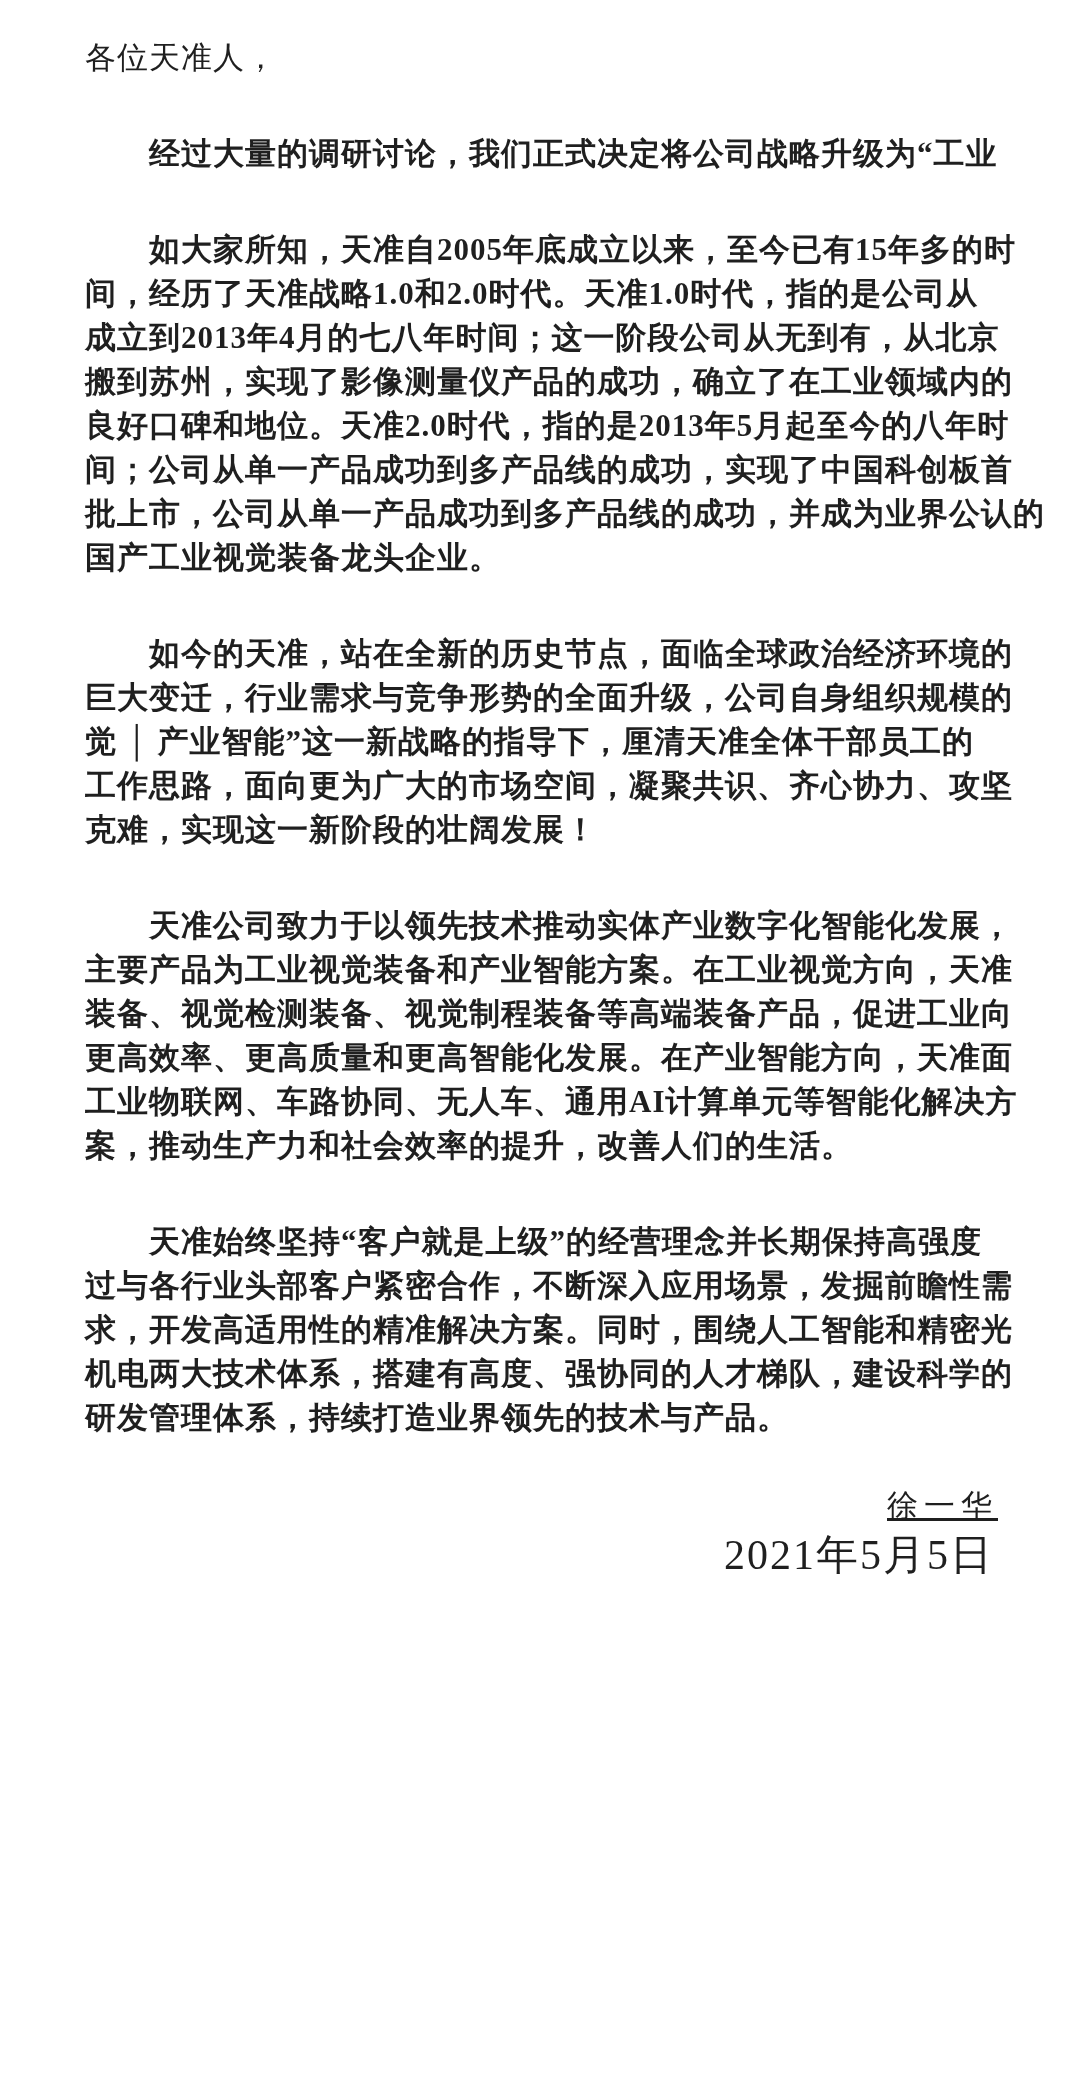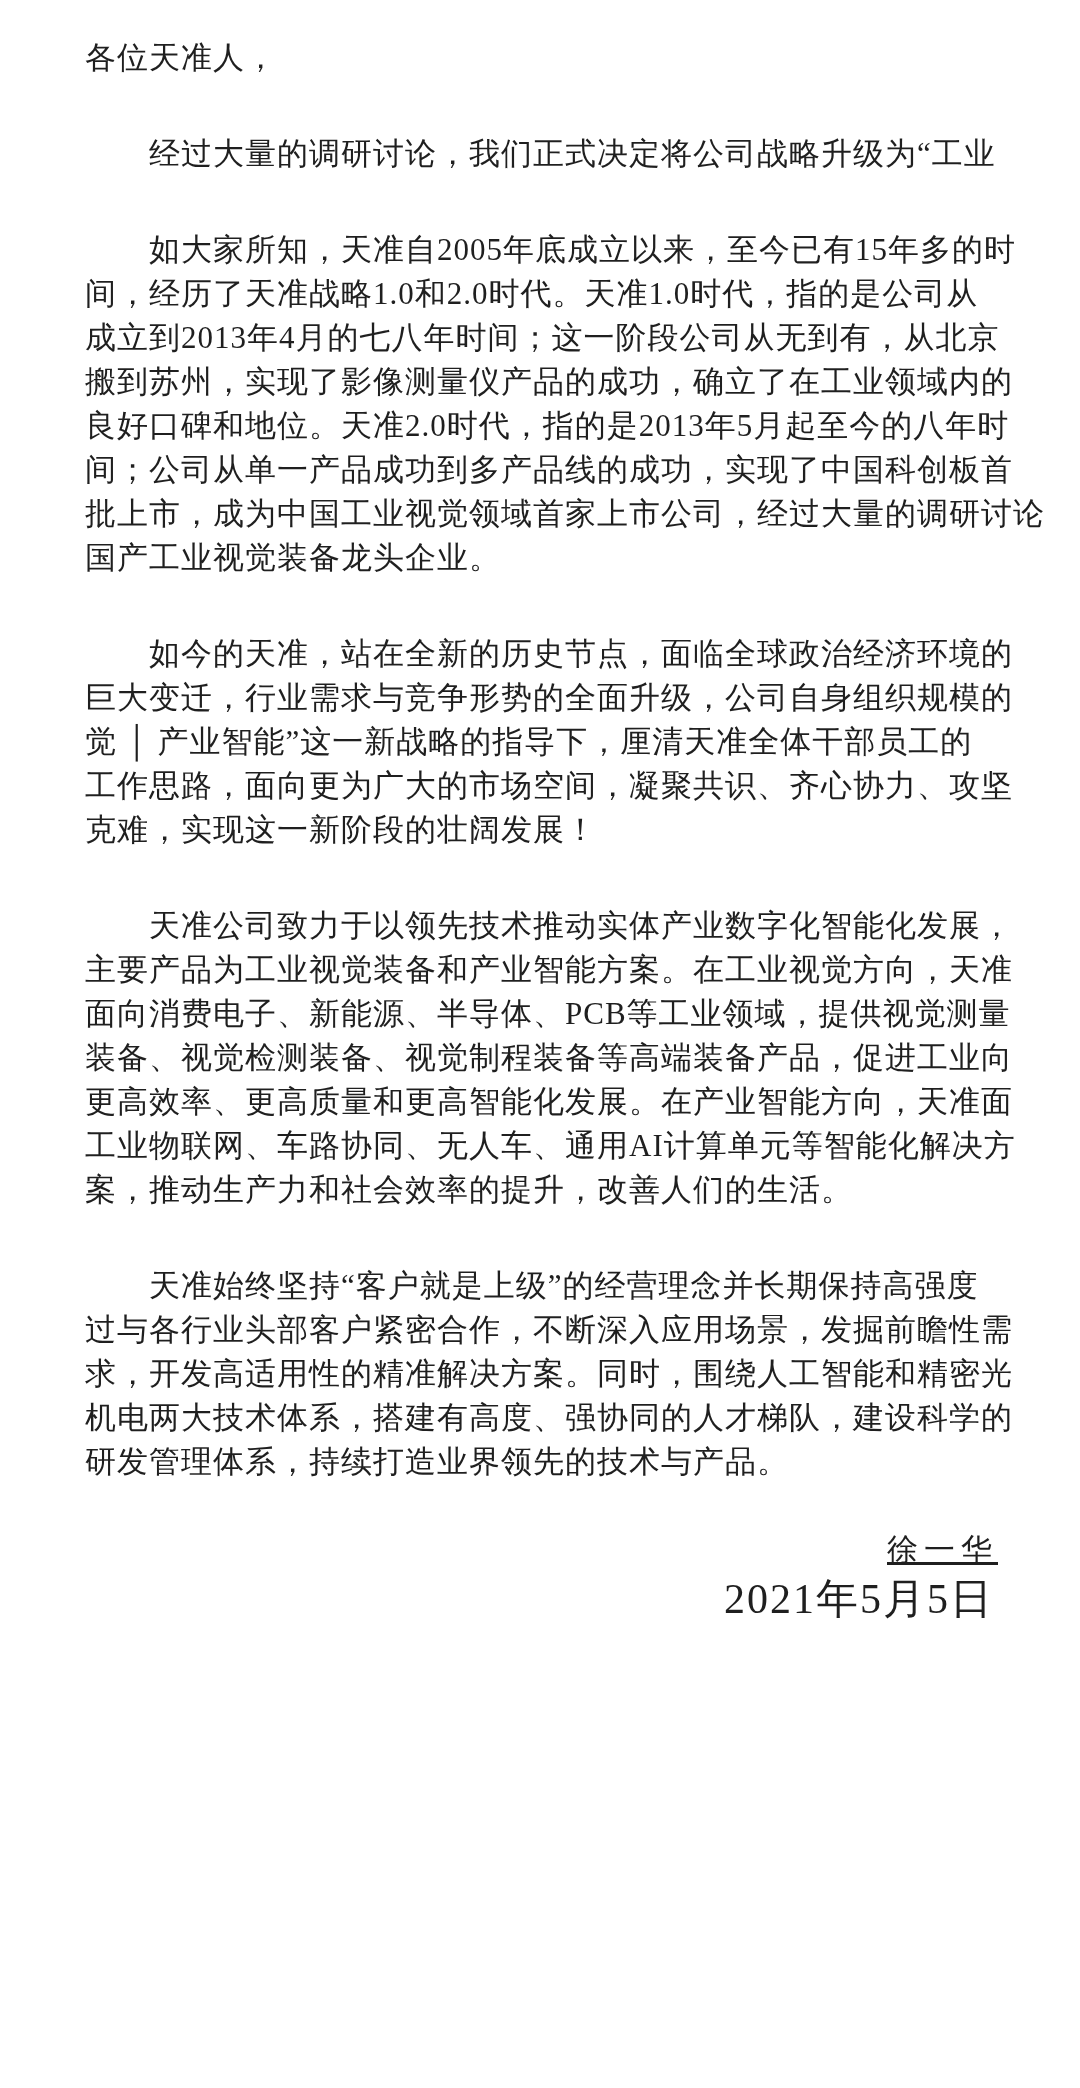--- a/index.html
+++ b/index.html
@@ -28,20 +28,21 @@
     letter-spacing: 1px;
   }
   .paragraph {
     margin: 0 0 52px 0;
   }
   .pline {
     font-size: 31px;
     line-height: 44px;
     letter-spacing: 1px;
     white-space: nowrap;
+    font-weight: bold;
   }
   .pline.first {
     text-indent: 64px;
   }
   .signature {
     margin-top: -8px;
     text-align: right;
   }
   .sig-name {
     margin: 0 12px 0 0;
@@ -67,34 +68,33 @@
       <div class="paragraph">
         <div class="pline first">经过大量的调研讨论，我们正式决定将公司战略升级为“工业</div>
       </div>
       <div class="paragraph">
         <div class="pline first">如大家所知，天准自2005年底成立以来，至今已有15年多的时</div>
         <div class="pline">间，经历了天准战略1.0和2.0时代。天准1.0时代，指的是公司从</div>
         <div class="pline">成立到2013年4月的七八年时间；这一阶段公司从无到有，从北京</div>
         <div class="pline">搬到苏州，实现了影像测量仪产品的成功，确立了在工业领域内的</div>
         <div class="pline">良好口碑和地位。天准2.0时代，指的是2013年5月起至今的八年时</div>
         <div class="pline">间；公司从单一产品成功到多产品线的成功，实现了中国科创板首</div>
-        <div class="pline">批上市，成为中国工业视觉领域首家上市公司，经过大量的调研讨论</div>
+        <div class="pline">批上市，公司从单一产品成功到多产品线的成功，并成为业界公认的</div>
         <div class="pline">国产工业视觉装备龙头企业。</div>
       </div>
       <div class="paragraph">
         <div class="pline first">如今的天准，站在全新的历史节点，面临全球政治经济环境的</div>
         <div class="pline">巨大变迁，行业需求与竞争形势的全面升级，公司自身组织规模的</div>
         <div class="pline">觉 │ 产业智能”这一新战略的指导下，厘清天准全体干部员工的</div>
         <div class="pline">工作思路，面向更为广大的市场空间，凝聚共识、齐心协力、攻坚</div>
         <div class="pline">克难，实现这一新阶段的壮阔发展！</div>
       </div>
       <div class="paragraph">
         <div class="pline first">天准公司致力于以领先技术推动实体产业数字化智能化发展，</div>
         <div class="pline">主要产品为工业视觉装备和产业智能方案。在工业视觉方向，天准</div>
-        <div class="pline">面向消费电子、新能源、半导体、PCB等工业领域，提供视觉测量</div>
         <div class="pline">装备、视觉检测装备、视觉制程装备等高端装备产品，促进工业向</div>
         <div class="pline">更高效率、更高质量和更高智能化发展。在产业智能方向，天准面</div>
         <div class="pline">工业物联网、车路协同、无人车、通用AI计算单元等智能化解决方</div>
         <div class="pline">案，推动生产力和社会效率的提升，改善人们的生活。</div>
       </div>
       <div class="paragraph">
         <div class="pline first">天准始终坚持“客户就是上级”的经营理念并长期保持高强度</div>
         <div class="pline">过与各行业头部客户紧密合作，不断深入应用场景，发掘前瞻性需</div>
         <div class="pline">求，开发高适用性的精准解决方案。同时，围绕人工智能和精密光</div>
         <div class="pline">机电两大技术体系，搭建有高度、强协同的人才梯队，建设科学的</div>

